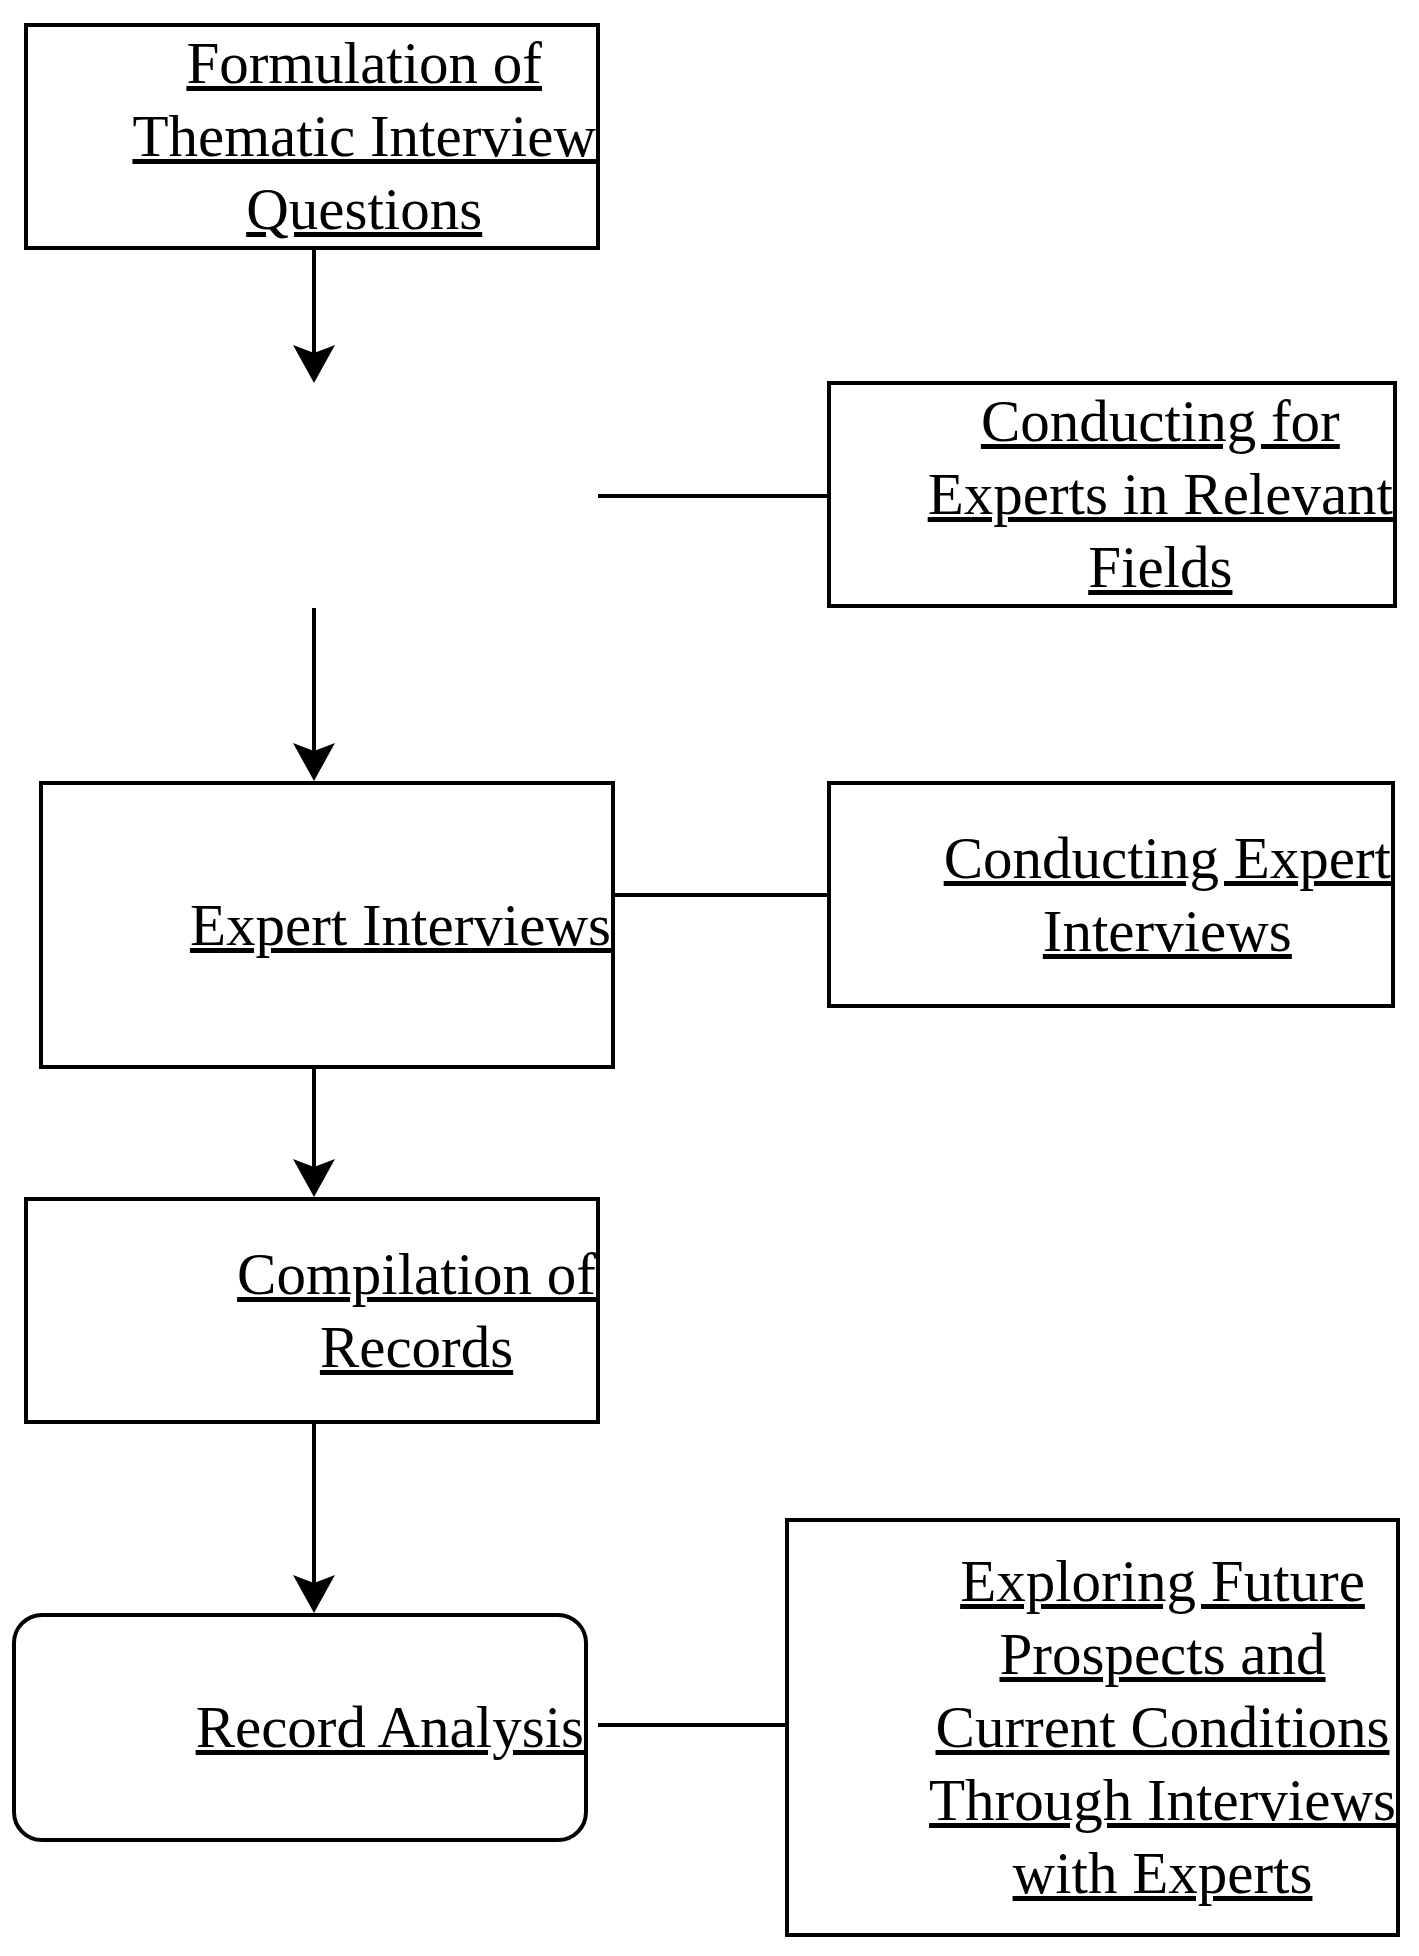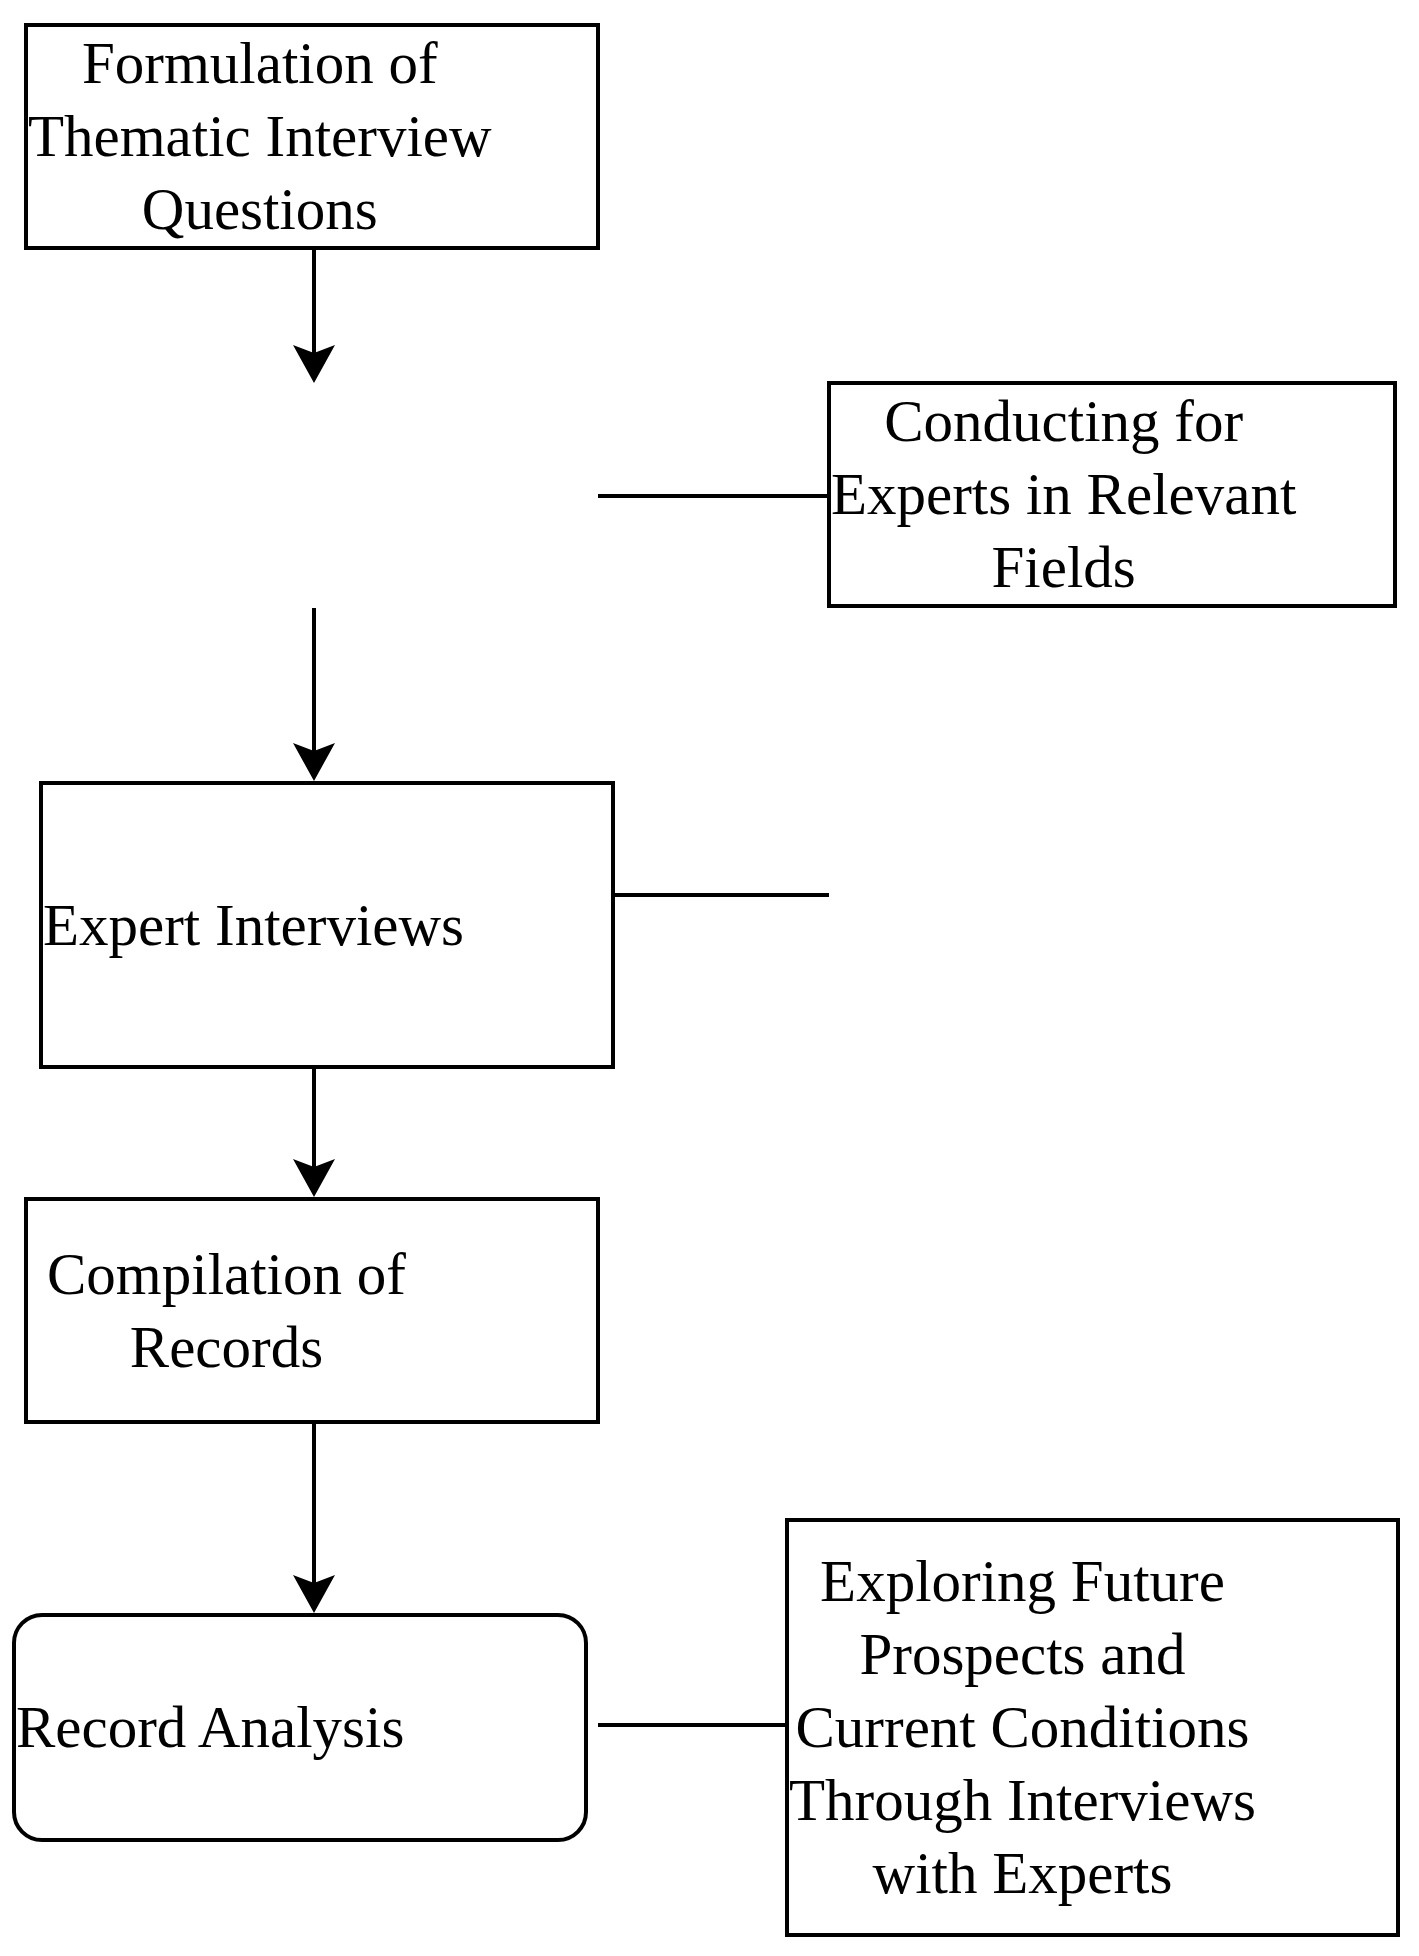--- a/index.html
+++ b/index.html
@@ -21,21 +21,22 @@
     top: 0;
     left: 0;
   }
   .box {
     position: absolute;
     background: #ffffff;
     border: 4px solid #000000;
     box-sizing: border-box;
     display: flex;
     align-items: center;
-    justify-content: flex-start;
+    justify-content: flex-end;
+    text-decoration: underline;
   }
   .box span {
     display: block;
     text-align: center;
     font-size: 59px;
     line-height: 73px;
     white-space: pre-line;
   }
   
   .b1 { left: 24px;  top: 23px;   width: 576px; height: 227px; }
@@ -91,20 +92,24 @@
   </div>
   <div class="box b5">
     <span>Record Analysis</span>
   </div>
 
   <div class="box r1">
     <span>Conducting for
 Experts in Relevant
 Fields</span>
   </div>
+  <div class="box r2">
+    <span>Conducting Expert
+Interviews</span>
+  </div>
   <div class="box r3">
     <span>Exploring Future
 Prospects and
 Current Conditions
 Through Interviews
 with Experts</span>
   </div>
 
 </div>
 

